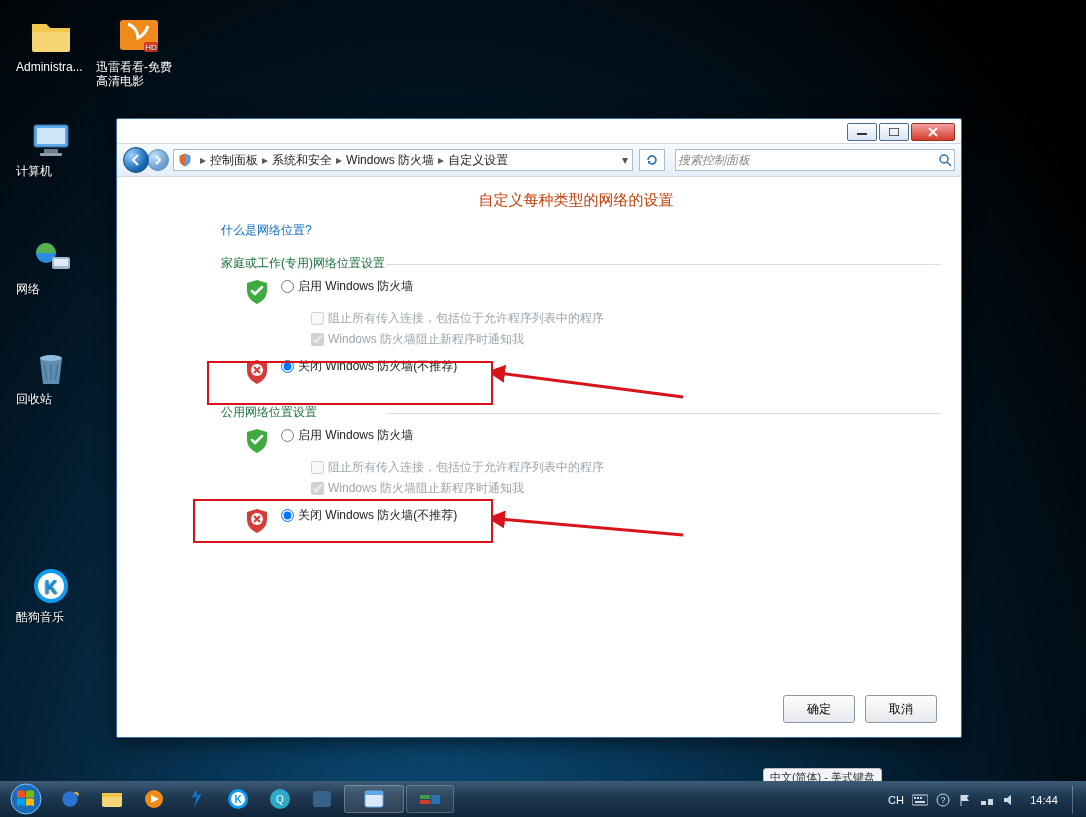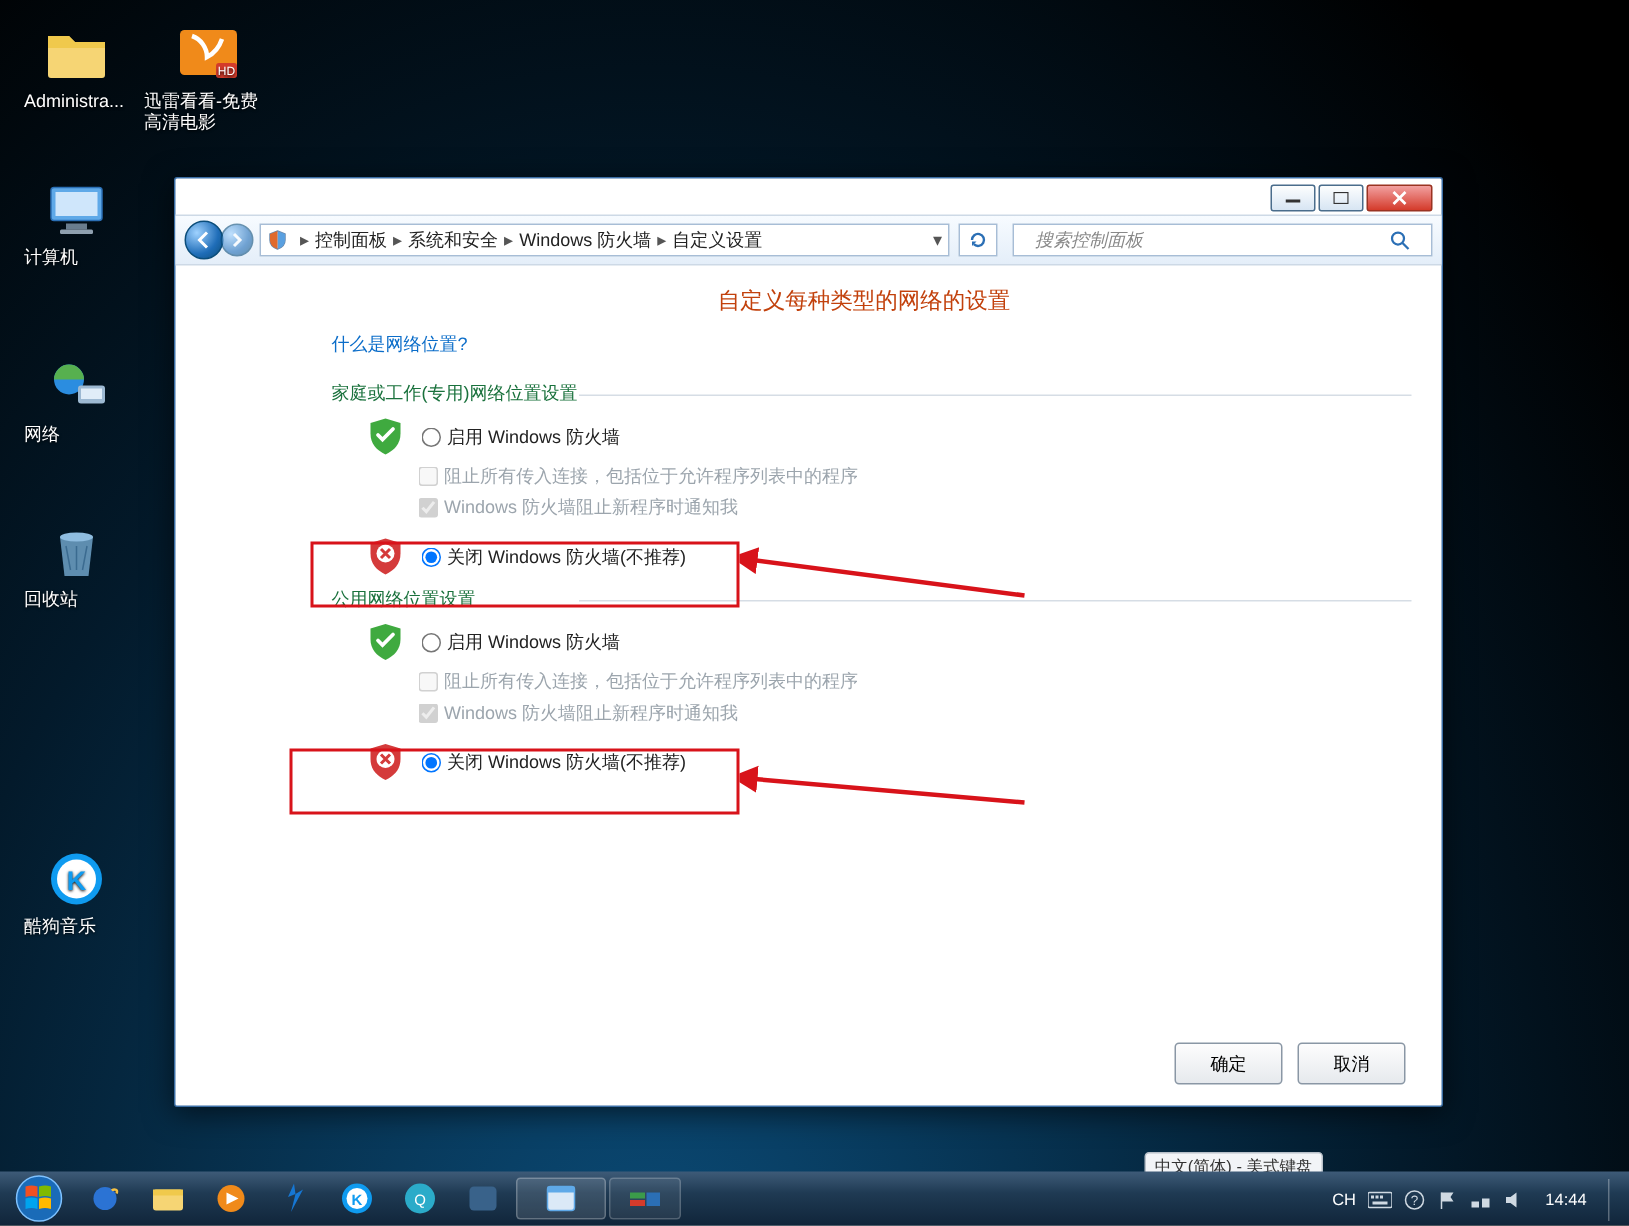--- a/index.html
+++ b/index.html
@@ -23,35 +23,35 @@
   
   .navrow{position:relative;height:34px;margin-top:24px;background:linear-gradient(#f7fbff,#e4eef9);border-top:1px solid #cdd9e6;border-bottom:1px solid #cdd9e6;display:flex;align-items:center;padding:0 6px;gap:4px;}
   .navarrows{display:flex;align-items:center;}
   .navcircle{width:26px;height:26px;border-radius:50%;background:radial-gradient(circle at 30% 30%,#9fd2ff,#1f6db8 60%,#0b4d7a);display:flex;align-items:center;justify-content:center;color:#fff;font-size:14px;border:1px solid #0b4d7a;}
   .navcircle.fwd{width:22px;height:22px;margin-left:-2px;opacity:.6;}
   .breadcrumb{flex:0 0 auto;height:22px;border:1px solid #a7bdd6;background:#fff;display:flex;align-items:center;font-size:12px;color:#222;padding:0 4px;width:460px;overflow:hidden;}
   .breadcrumb .shield{width:14px;height:14px;margin-right:4px;}
   .breadcrumb .sep{color:#555;padding:0 4px;}
   .breadcrumb .dd{color:#555;padding-left:4px;}
   .refreshbox{width:26px;height:22px;border:1px solid #a7bdd6;background:#fff;display:flex;align-items:center;justify-content:center;margin-left:2px;color:#2b6fb5;font-weight:bold;}
-  .searchbox{flex:1;height:22px;border:1px solid #a7bdd6;background:#fff;margin-left:6px;display:flex;align-items:center;padding:0 14px;color:#888;font-size:12px;font-style:italic;justify-content:space-between;text-align:right;}
+  .searchbox{flex:1;height:22px;border:1px solid #a7bdd6;background:#fff;margin-left:6px;display:flex;align-items:center;padding:0 2px;color:#888;font-size:12px;font-style:italic;justify-content:space-between;text-align:right;}
   .searchbox .mag{color:#2b6fb5;font-style:normal;font-size:13px;}
   
   .content{position:absolute;left:0;right:0;top:58px;bottom:46px;padding:14px 30px 0 104px;overflow:hidden;}
   .h1{color:#c2410c;font-size:15px;margin-bottom:10px;text-align:center;}
   .sub{font-size:12px;color:#333;margin-bottom:8px;}
   .link{color:#0b6dc9;font-size:12px;cursor:pointer;}
   .section-title{color:#19713c;font-size:12px;margin-top:16px;margin-bottom:4px;position:relative;}
   .section-title:after{content:"";position:absolute;left:165px;right:-10px;top:50%;height:1px;background:#d6dde5;}
-  .option{display:flex;align-items:center;gap:10px;margin-left:22px;margin-top:6px;}
+  .option{display:flex;align-items:flex-start;gap:10px;margin-left:22px;margin-top:6px;}
   .shieldico{width:28px;height:28px;flex:0 0 auto;}
   .optbody{font-size:12px;color:#222;}
   .radio{vertical-align:middle;margin-right:4px;}
   .chk{vertical-align:middle;margin-right:4px;}
-  .indent{margin-left:58px;font-size:12px;color:#666;margin-top:4px;display:flex;align-items:center;}
+  .indent{margin-left:90px;font-size:12px;color:#666;margin-top:4px;display:flex;align-items:center;}
   .indent.disabled{color:#9ca5ad;}
   .highlight{position:absolute;border:2px solid #d8131a;pointer-events:none;}
   .arrowline{position:absolute;pointer-events:none;}
   
   .btnrow{position:absolute;right:24px;bottom:14px;display:flex;gap:10px;}
   .btn{min-width:72px;height:28px;border:1px solid #8a97a5;border-radius:3px;background:linear-gradient(#fdfdfd,#e6e9ed);font-size:12px;display:flex;align-items:center;justify-content:center;cursor:pointer;}
   
   .taskbar{position:absolute;left:0;right:0;bottom:0;height:36px;background:linear-gradient(#3e5b78,#1f3a53 40%,#10253a);display:flex;align-items:center;padding-left:4px;color:#fff;}
   .startbtn{width:44px;height:36px;display:flex;align-items:center;justify-content:center;}
   .taskico{width:40px;height:28px;border-radius:3px;display:flex;align-items:center;justify-content:center;margin-left:2px;}
@@ -231,21 +231,21 @@
               <circle cx="14" cy="12" r="6" fill="#fff"></circle>
               <path d="M11 9l6 6M17 9l-6 6" stroke="#d43b3b" stroke-width="2"></path>
             </svg>
         </div>
         <div class="optbody">
           <label><input type="radio" class="radio" name="g1" checked="" style=""><span>关闭 Windows 防火墙(不推荐)</span></label>
         </div>
       </div>
 
       
-      <div class="section-title" style="margin-top:6px">公用网络位置设置</div>
+      <div class="section-title" style="margin-top:18px">公用网络位置设置</div>
 
       <div class="option">
         <div class="shieldico">
           <svg viewBox="0 0 28 28">
               <path d="M14 2l10 3v7c0 7-4 11-10 14C8 23 4 19 4 12V5z" fill="#3faa3f"></path>
               <path d="M9 13l3 3 7-7" stroke="#fff" stroke-width="2.5" fill="none" stroke-linecap="round"></path>
             </svg>
         </div>
         <div class="optbody">
           <label><input type="radio" class="radio" name="g2" style=""><span>启用 Windows 防火墙</span></label>

